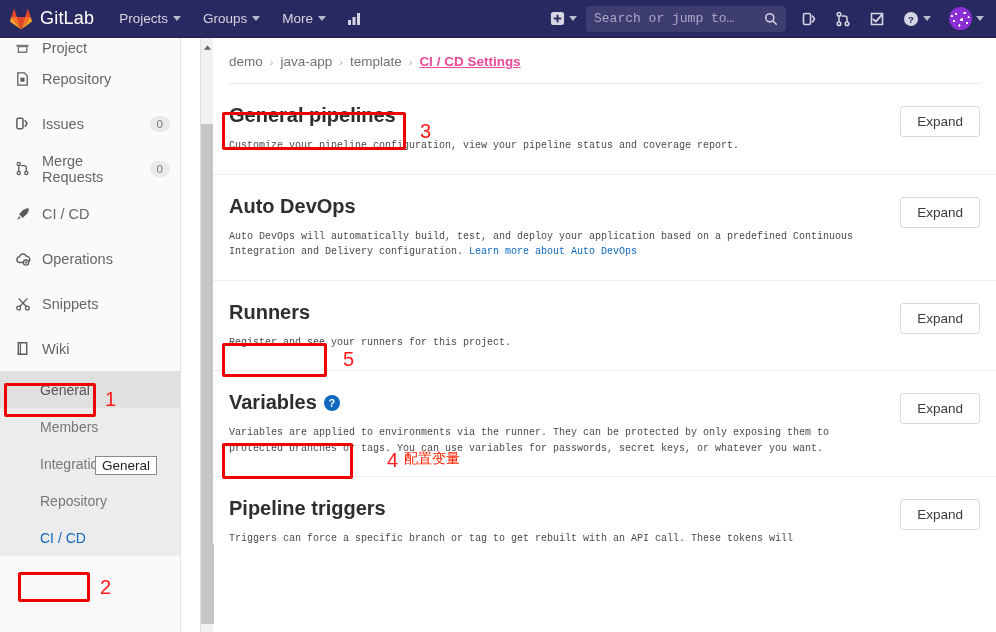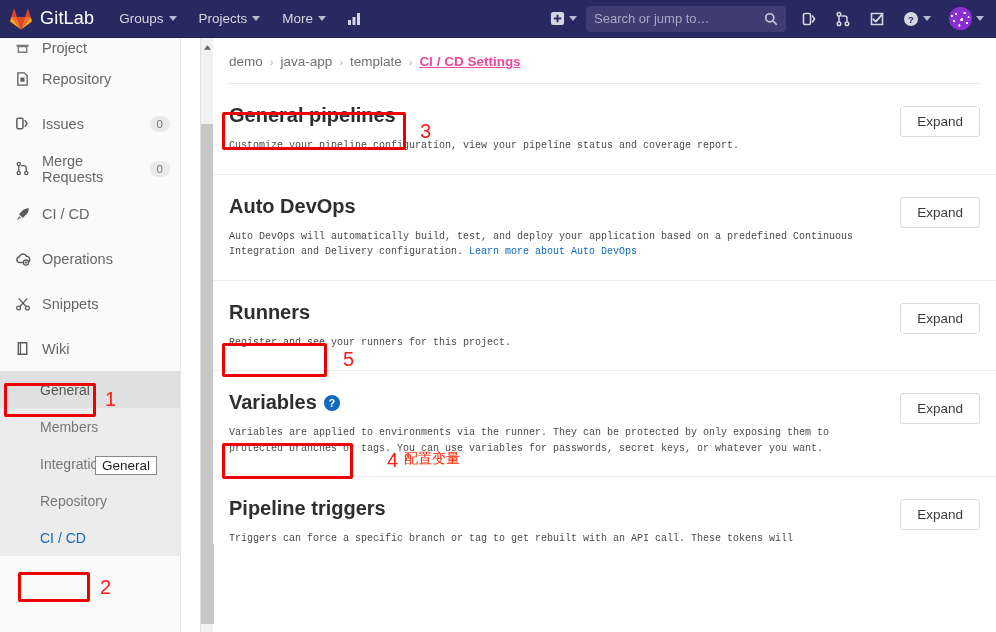--- a/index.html
+++ b/index.html
@@ -27,21 +27,21 @@
            border-right: 4px solid transparent; border-top: 5px solid #b9b9d0; }
   .nav-icon-btn {
     height: 38px; display: flex; align-items: center; gap: 4px;
     padding: 0 9px; color: #d5d5e3;
   }
   .nav-spacer { flex: 1; }
   .search-box {
     width: 200px; height: 26px; background: #3d3d72; border-radius: 4px;
     display: flex; align-items: center; padding: 0 8px; margin-right: 6px;
   }
-  .search-ph { flex: 1; color: #a8a8c4; font-size: 13px; }
+  .search-ph { flex: 1; color: #a8a8c4; font-size: 13px; font-family: Liberation Mono, monospace; }
   .avatar {
     width: 23px; height: 23px; border-radius: 50%;
     background: #8b2fd4;
     background-image:
       radial-gradient(circle at 30% 30%, #fff 1.2px, transparent 1.3px),
       radial-gradient(circle at 68% 26%, #fff 1.2px, transparent 1.3px),
       radial-gradient(circle at 22% 62%, #fff 1.2px, transparent 1.3px),
       radial-gradient(circle at 55% 55%, #fff 1.4px, transparent 1.5px),
       radial-gradient(circle at 78% 70%, #fff 1.2px, transparent 1.3px),
       radial-gradient(circle at 45% 80%, #fff 1.1px, transparent 1.2px),
@@ -164,25 +164,25 @@
           <path d="M2.2 13.7 L11.4 13.7 L7.4 1.3 C7.2 0.6 6.2 0.6 6 1.3 Z" fill="#e24329"></path>
           <path d="M18 34 L24.6 13.7 L33.8 13.7 Z" fill="#fc6d26"></path>
           <path d="M33.8 13.7 L35.8 20 C36 20.8 35.7 21.6 35 22.1 L18 34 Z" fill="#fca326"></path>
           <path d="M33.8 13.7 L24.6 13.7 L28.6 1.3 C28.8 0.6 29.8 0.6 30 1.3 Z" fill="#e24329"></path>
         </svg>
       </span>
       <span class="brand-text">GitLab</span>
     </div>
 
     <div class="nav-link">
+      <span>Projects</span>
+      <span class="caret"></span>
+    </div>
+    <div class="nav-link">
       <span>Groups</span>
-      <span class="caret"></span>
-    </div>
-    <div class="nav-link">
-      <span>Projects</span>
       <span class="caret"></span>
     </div>
     <div class="nav-link">
       <span>More</span>
       <span class="caret"></span>
     </div>
     <div class="nav-icon-btn">
       <svg width="16" height="16" viewBox="0 0 16 16">
         <rect x="2" y="9" width="3" height="5" fill="#d5d5e3"></rect>
         <rect x="6.5" y="6" width="3" height="8" fill="#d5d5e3"></rect>

